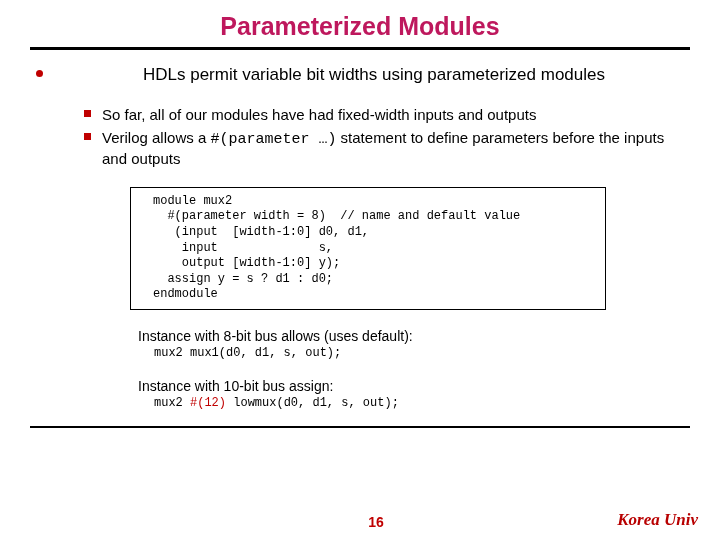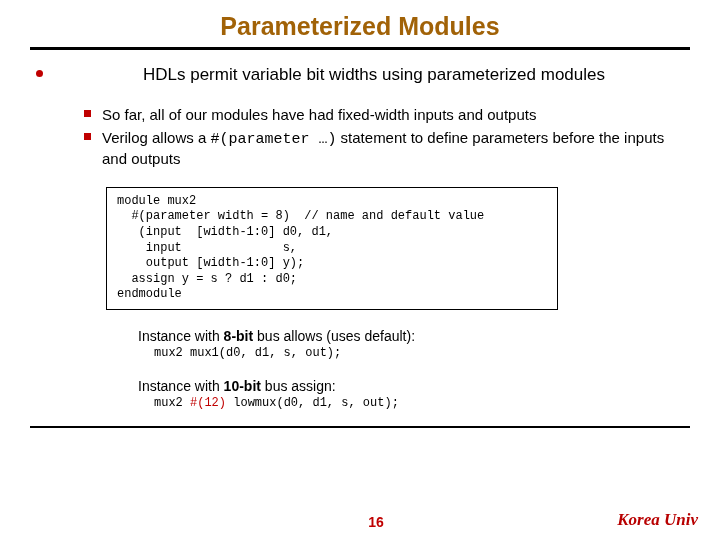--- a/index.html
+++ b/index.html
@@ -12,21 +12,21 @@
     position: relative;
     overflow: hidden;
   }
   .slide {
     padding: 12px 30px 0 30px;
   }
   .title {
     text-align: center;
     font-weight: bold;
     font-size: 25px;
-    color: #a16207;
+    color: #be185d;
     margin-bottom: 6px;
     font-family: Verdana, Arial, sans-serif;
   }
   .hr-top {
     border: none;
     border-top: 3px solid #000;
     margin: 0 0 14px 0;
   }
   .main-bullet {
     margin: 0 0 10px 0;
@@ -63,40 +63,40 @@
     width: 7px;
     height: 7px;
     background: #c00000;
   }
   .mono-inline {
     font-family: "Courier New", monospace;
     font-size: 15px;
   }
   .codebox {
     border: 1px solid #000;
-    margin: 18px 0 0 76px;
+    margin: 18px 0 0 100px;
     width: 430px;
-    padding: 6px 10px;
+    padding: 6px 22px;
     font-family: "Courier New", monospace;
     font-size: 12px;
     line-height: 1.3;
     white-space: pre;
     color: #000;
   }
   .instance-label {
     margin: 18px 0 2px 108px;
     font-size: 14px;
   }
   .instance-code {
     margin: 0 0 0 124px;
     font-family: "Courier New", monospace;
     font-size: 12px;
   }
   .red { color: #c00000; }
-  .bold { font-weight: bold; }
+  .bold { font-weight: normal; }
   .hr-bottom {
     border: none;
     border-top: 2px solid #000;
     margin: 16px 30px 0 30px;
   }
   .footer {
     position: absolute;
     bottom: 10px;
     left: 16px;
     width: 720px;

